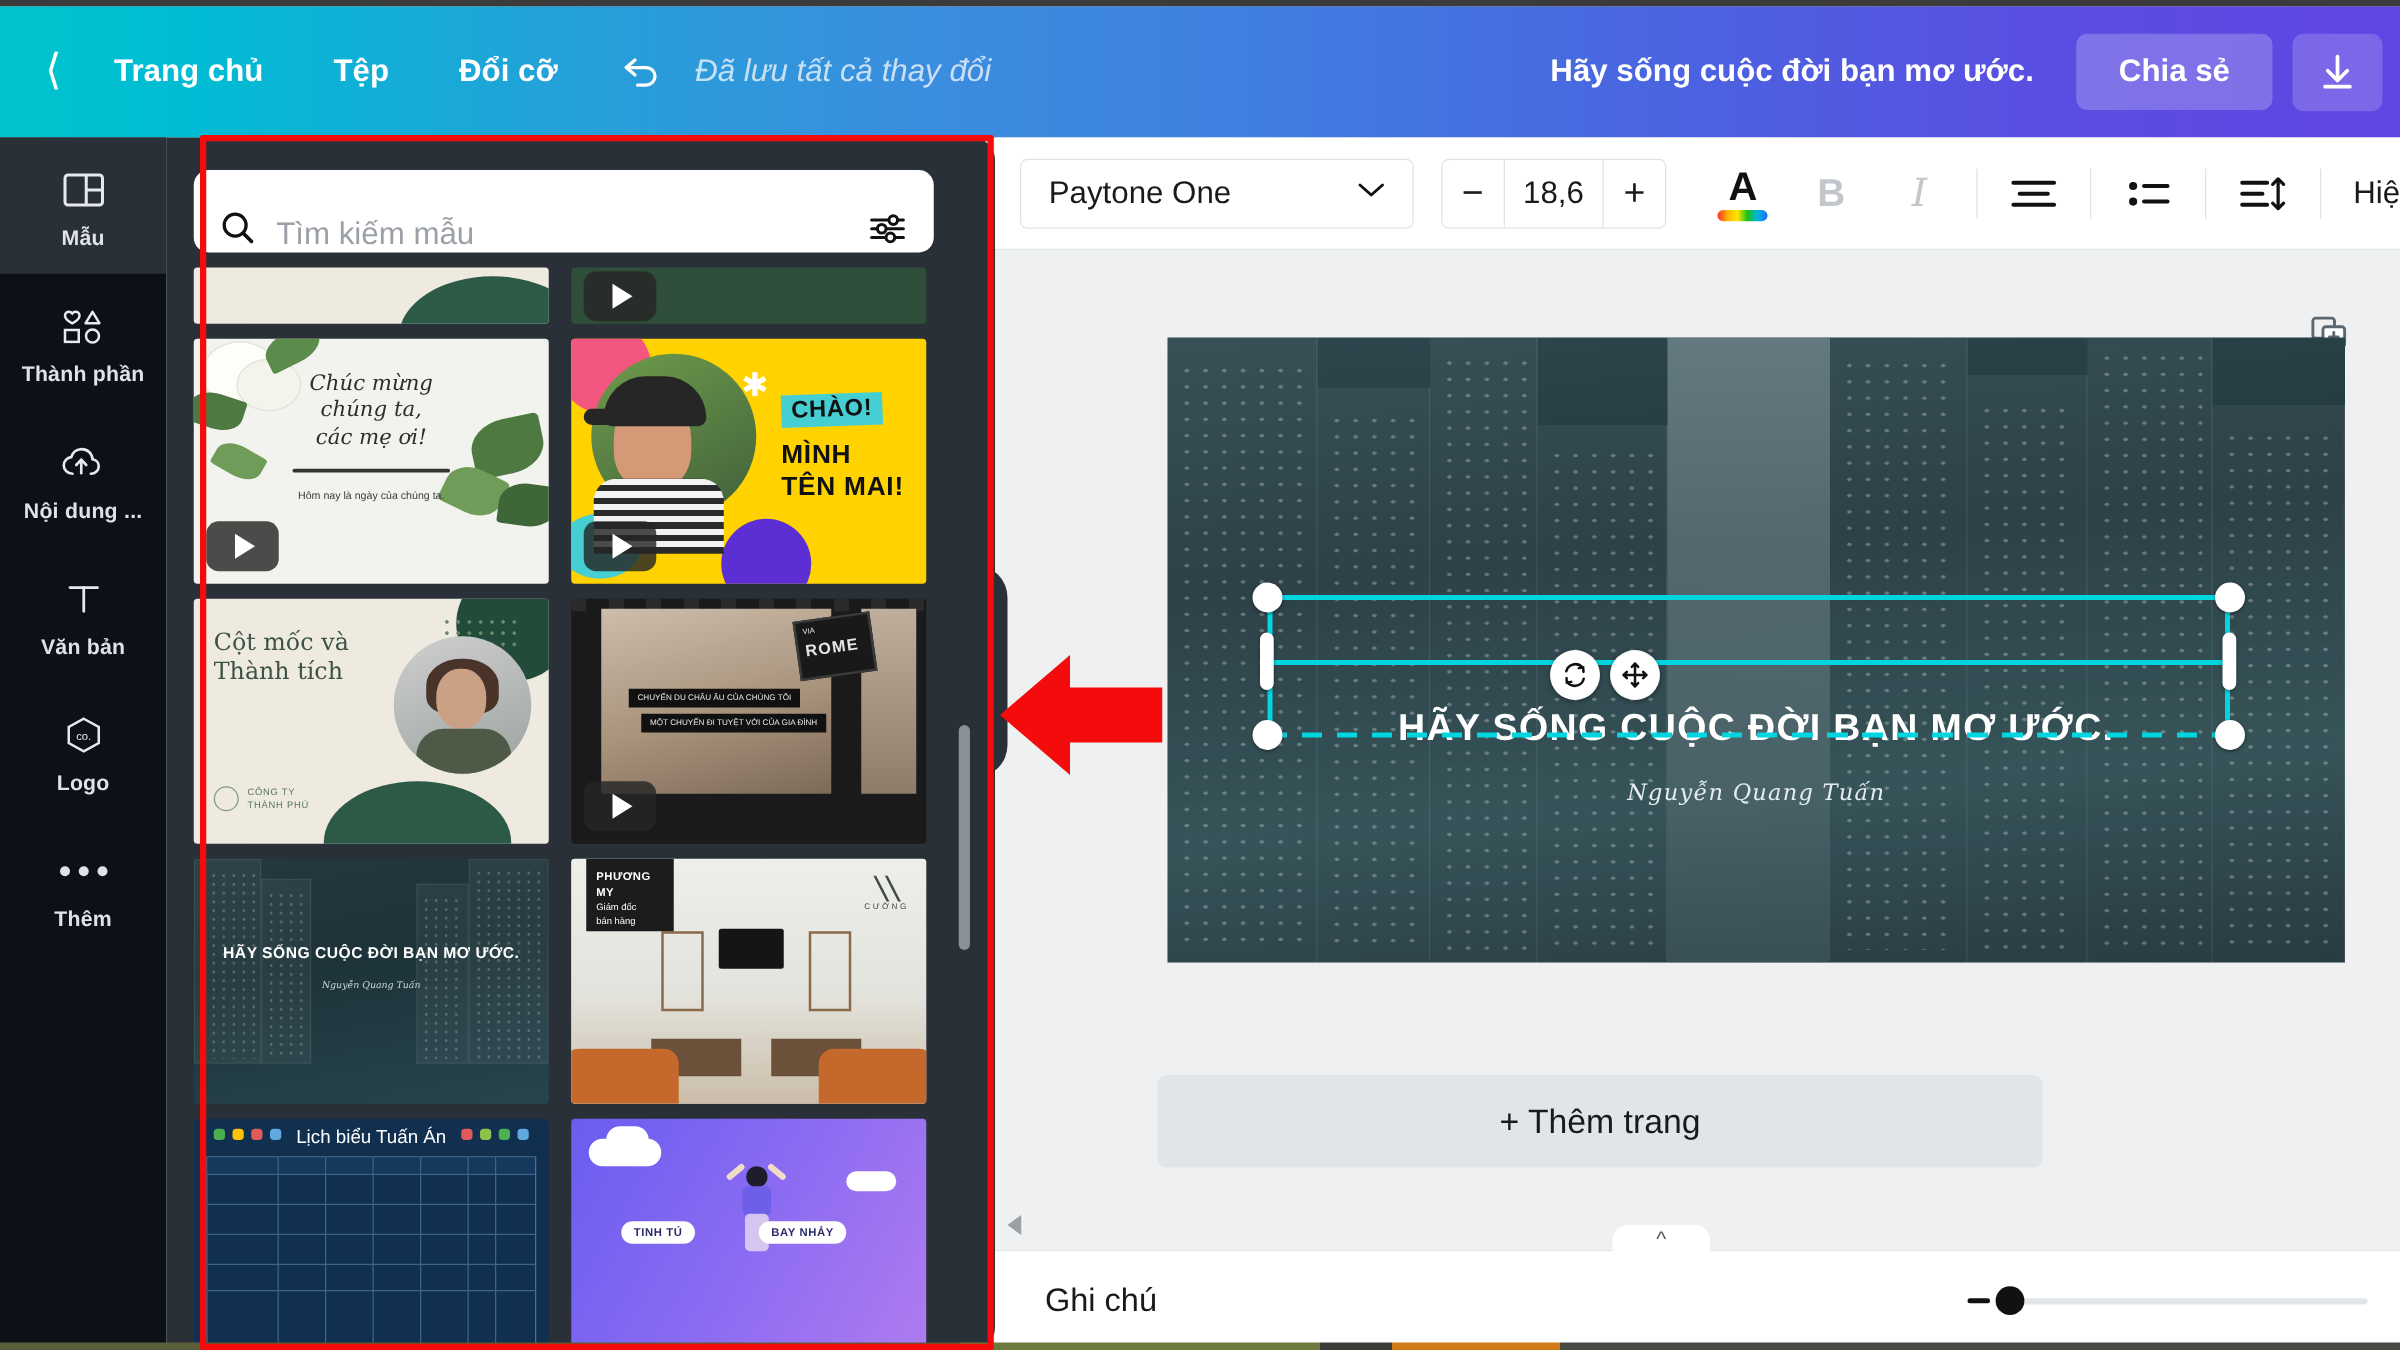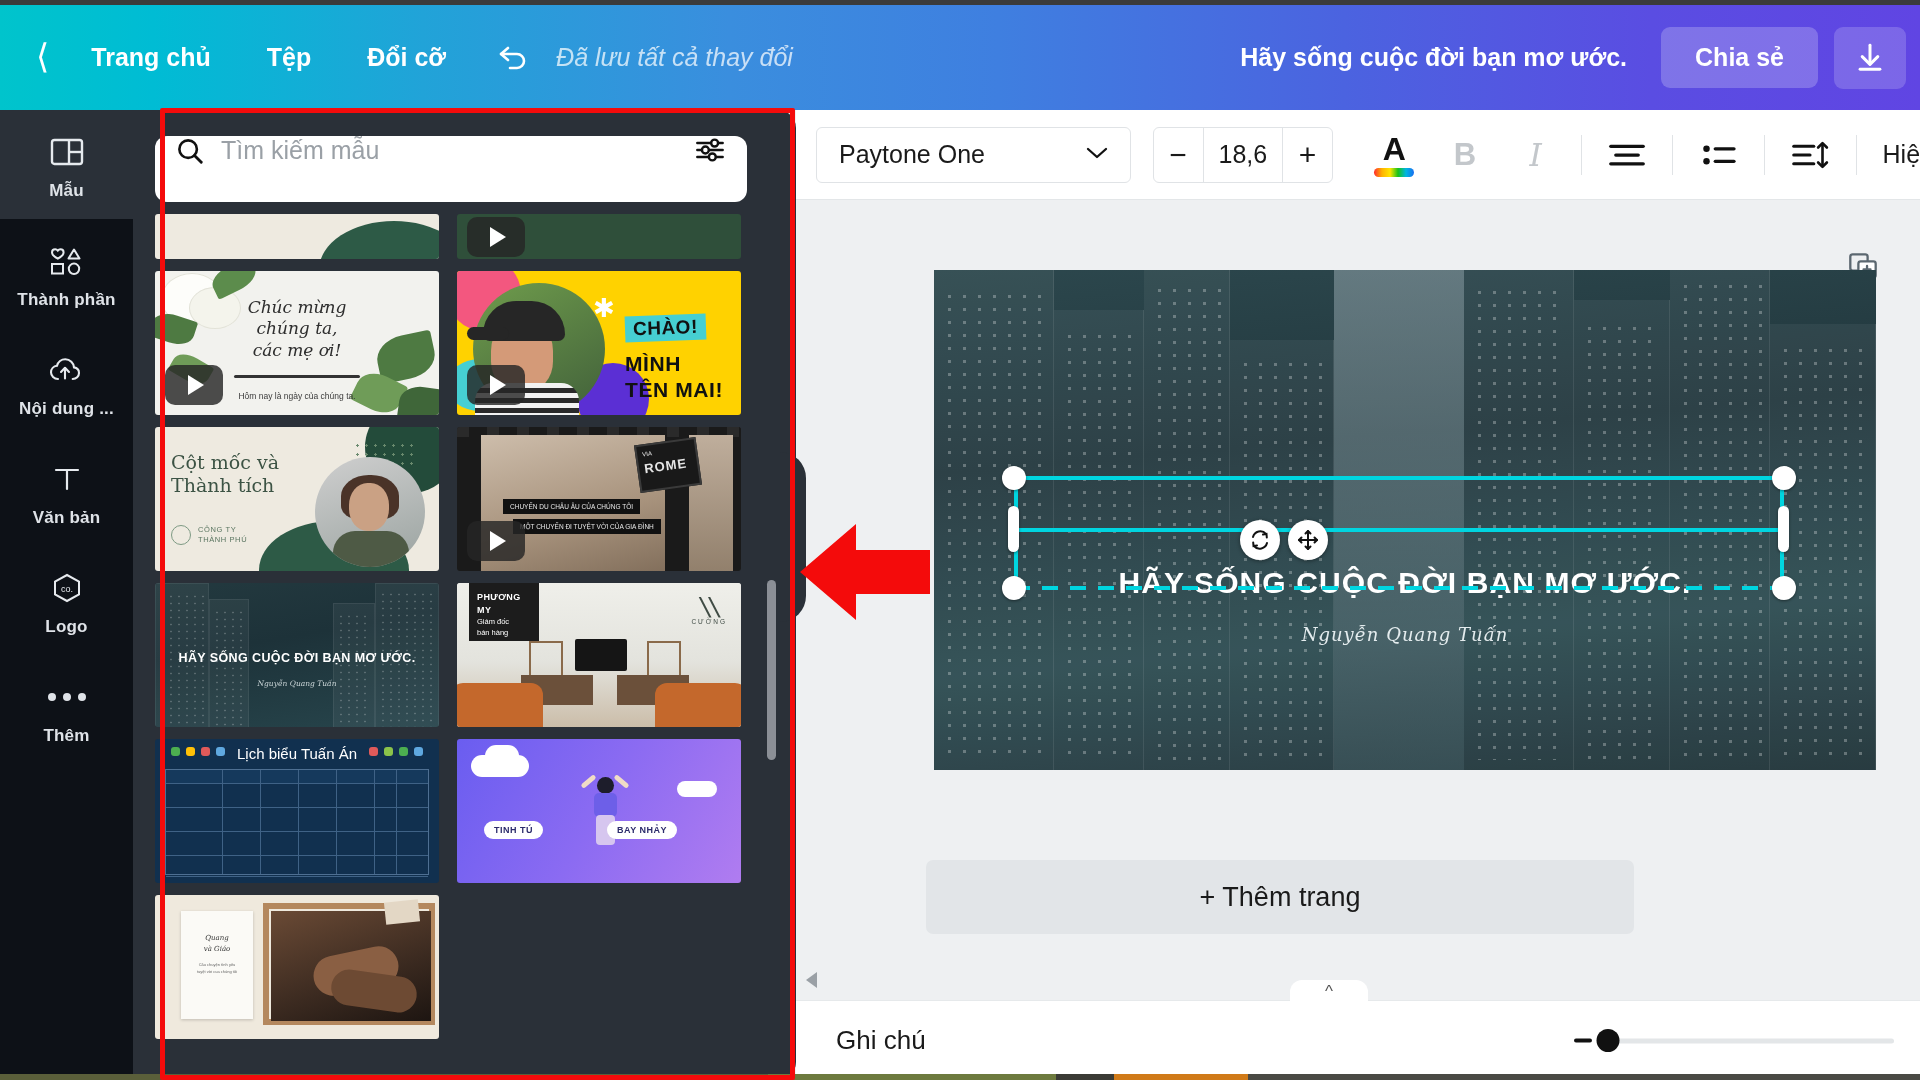--- a/index.html
+++ b/index.html
@@ -82,36 +82,36 @@
     border-top-right-radius: 18px; border-bottom-right-radius: 18px;
     overflow: hidden;
   }
   .panel-redborder {
     position: absolute; top: 108px; left: 160px; width: 635px; height: 972px;
     border: 5px solid #f40b0b; border-radius: 2px; pointer-events: none; z-index: 40;
   }
   .searchwrap { position: absolute; top: 26px; left: 22px; width: 592px; z-index: 20; }
   .searchbox {
     background: #fff; border-radius: 12px; height: 66px;
-    display: flex; align-items: flex-start; padding: 0 22px 0 20px; gap: 16px;
+    display: flex; align-items: flex-end; padding: 0 22px 0 20px; gap: 16px;
   }
   .search-input {
     flex: 1; border: none; outline: none; font-size: 25px; color: #111;
     font-family: "Liberation Sans", sans-serif; background: transparent;
   }
   .search-input::placeholder { color: #9aa0a6; }
 
   .thumbs {
     position: absolute; top: 0; left: 22px; width: 614px; height: 970px;
     padding-top: 104px;
     display: grid; grid-template-columns: 284px 284px; gap: 12px 18px;
     align-content: start;
   }
   .thumb {
-    width: 284px; height: 144px; border-radius: 3px; overflow: hidden;
+    width: 284px; height: 196px; border-radius: 3px; overflow: hidden;
     position: relative; cursor: pointer; background: #222;
   }
   .thumb.clipped-top { height: 45px; }
   .playbtn {
     position: absolute; left: 10px; bottom: 10px;
     width: 58px; height: 40px; border-radius: 10px;
     background: rgba(38,38,38,0.82);
     display: flex; align-items: center; justify-content: center;
   }
   .playbtn::after {
@@ -759,21 +759,21 @@
         <div class="cloud" style="left:28px;top:6px;width:34px;height:22px;"></div>
         <div class="cloud" style="right:24px;top:42px;width:40px;height:16px;"></div>
 
         <div class="figure">
           <div class="am1"></div>
             <div class="am2"></div>
           <div class="hd"></div>
             <div class="bd"></div>
             <div class="lg"></div>
         </div>
-        <div class="pill" style="left:27px;top:82px;">TINH TÚ</div>
+        <div class="pill" style="left:40px;top:82px;">TINH TÚ</div>
         <div class="pill" style="left:150px;top:82px;">BAY NHẢY</div>
       </div>
 
       <div class="thumb t-wed">
         <div class="frame"></div>
         <div class="photo"></div>
         <div class="hand1"></div>
         <div class="hand2"></div>
         <div class="tape"></div>
         <div class="note">

